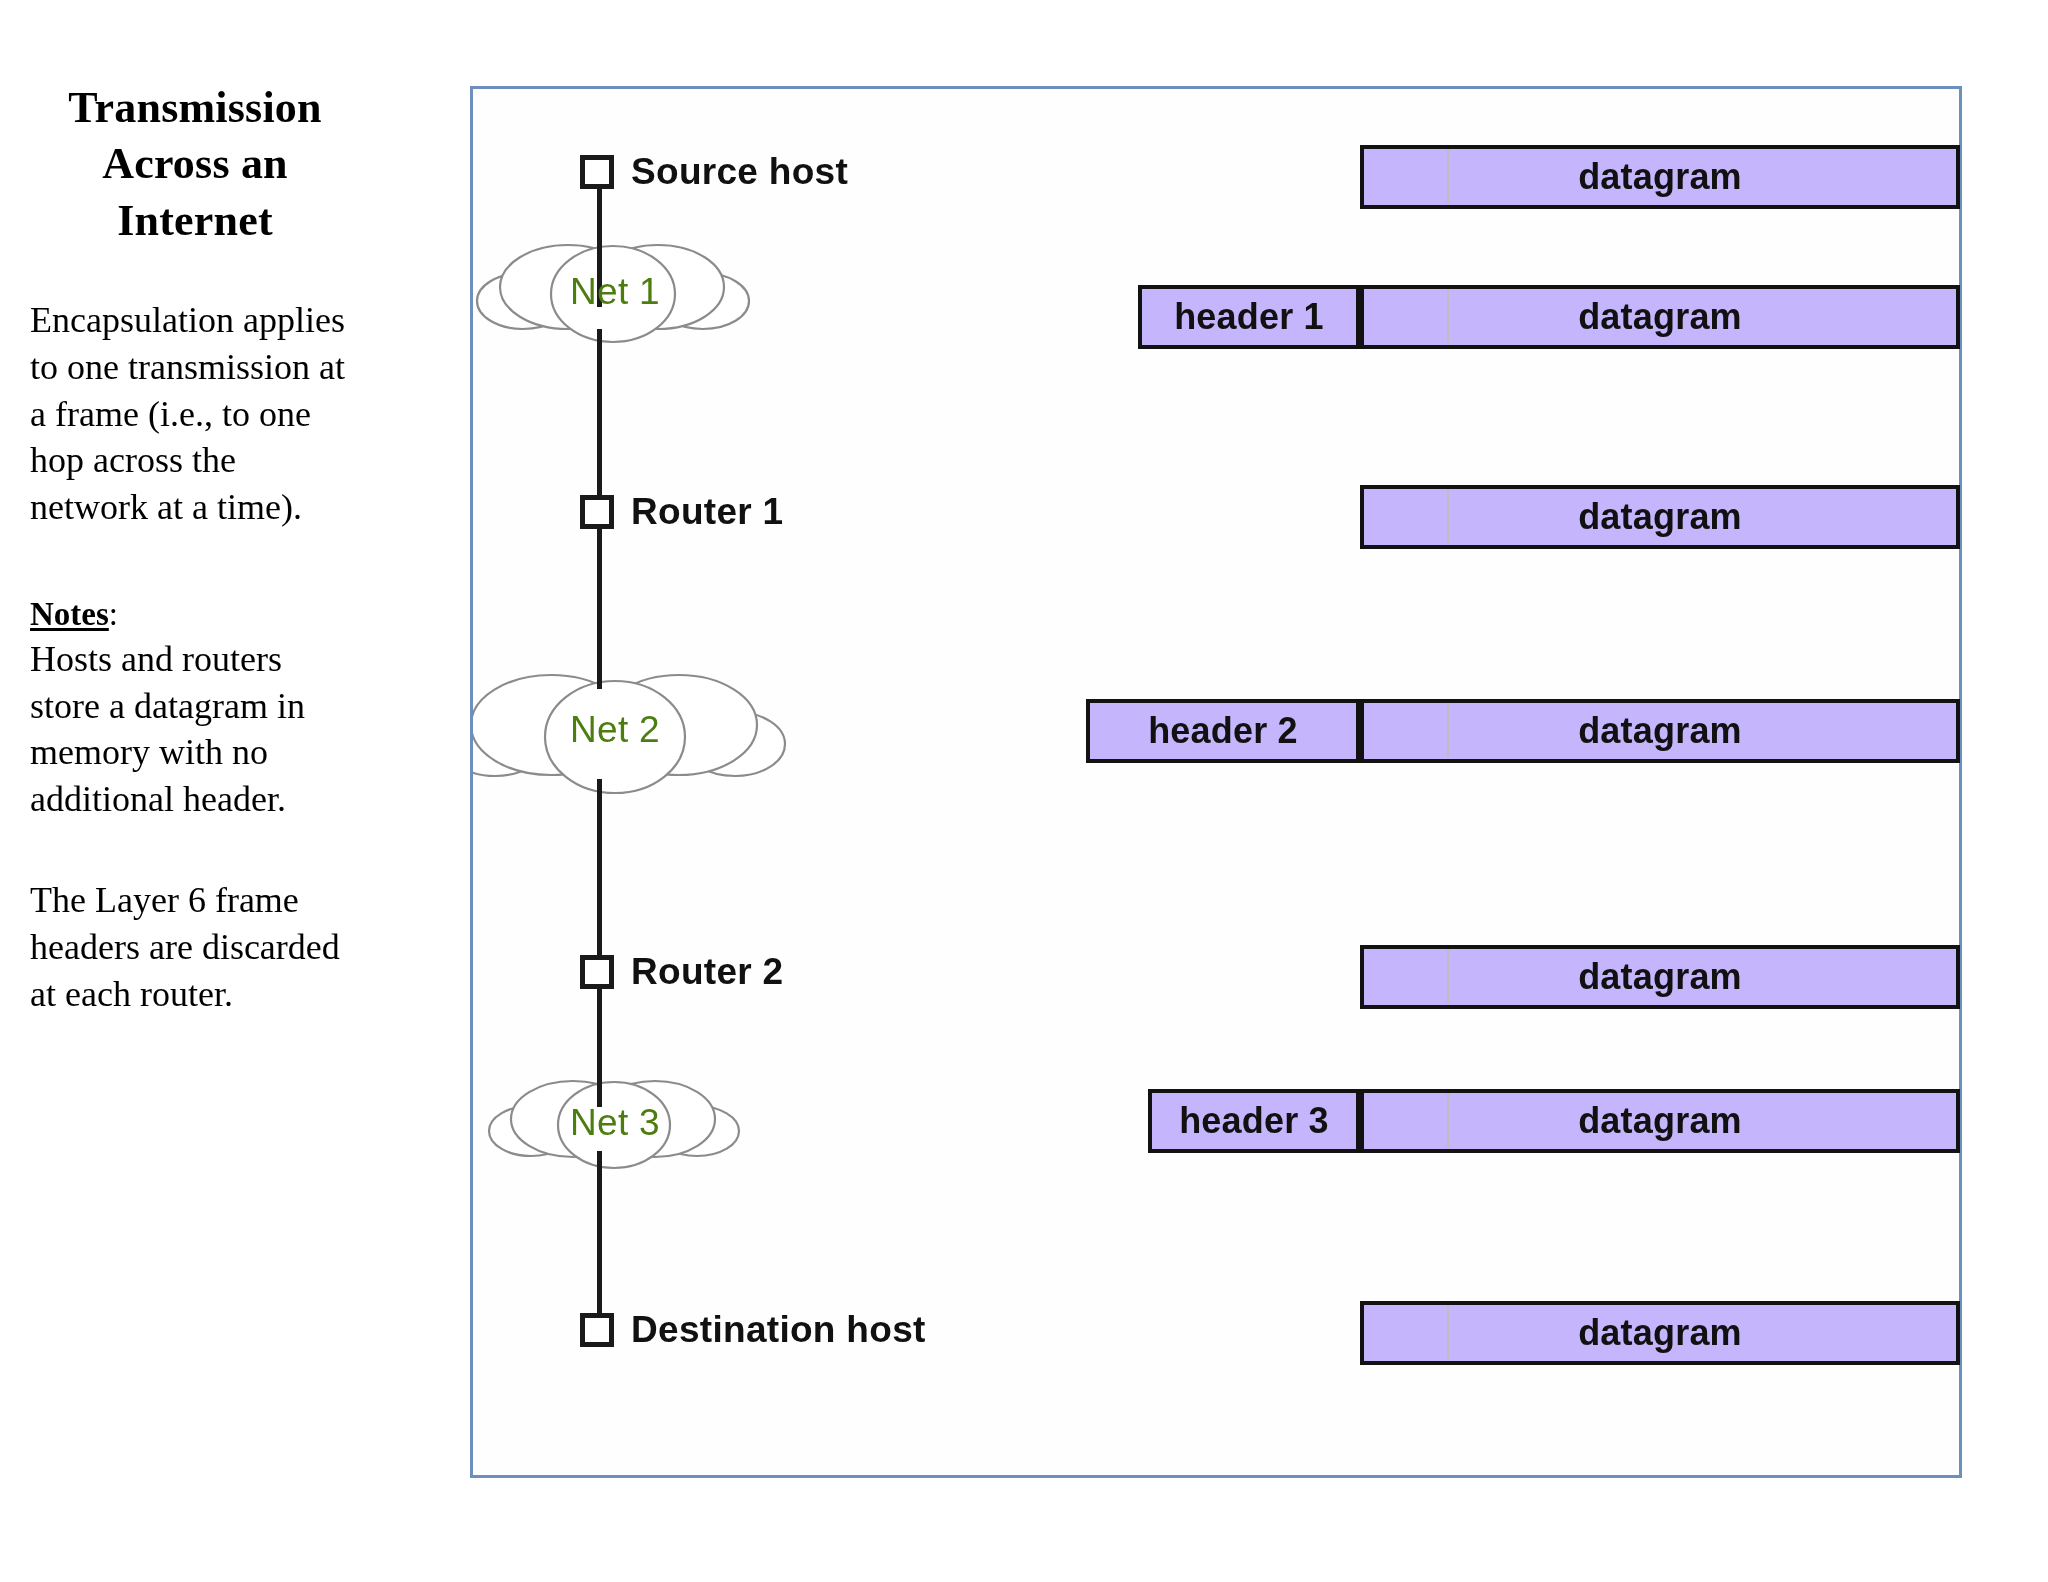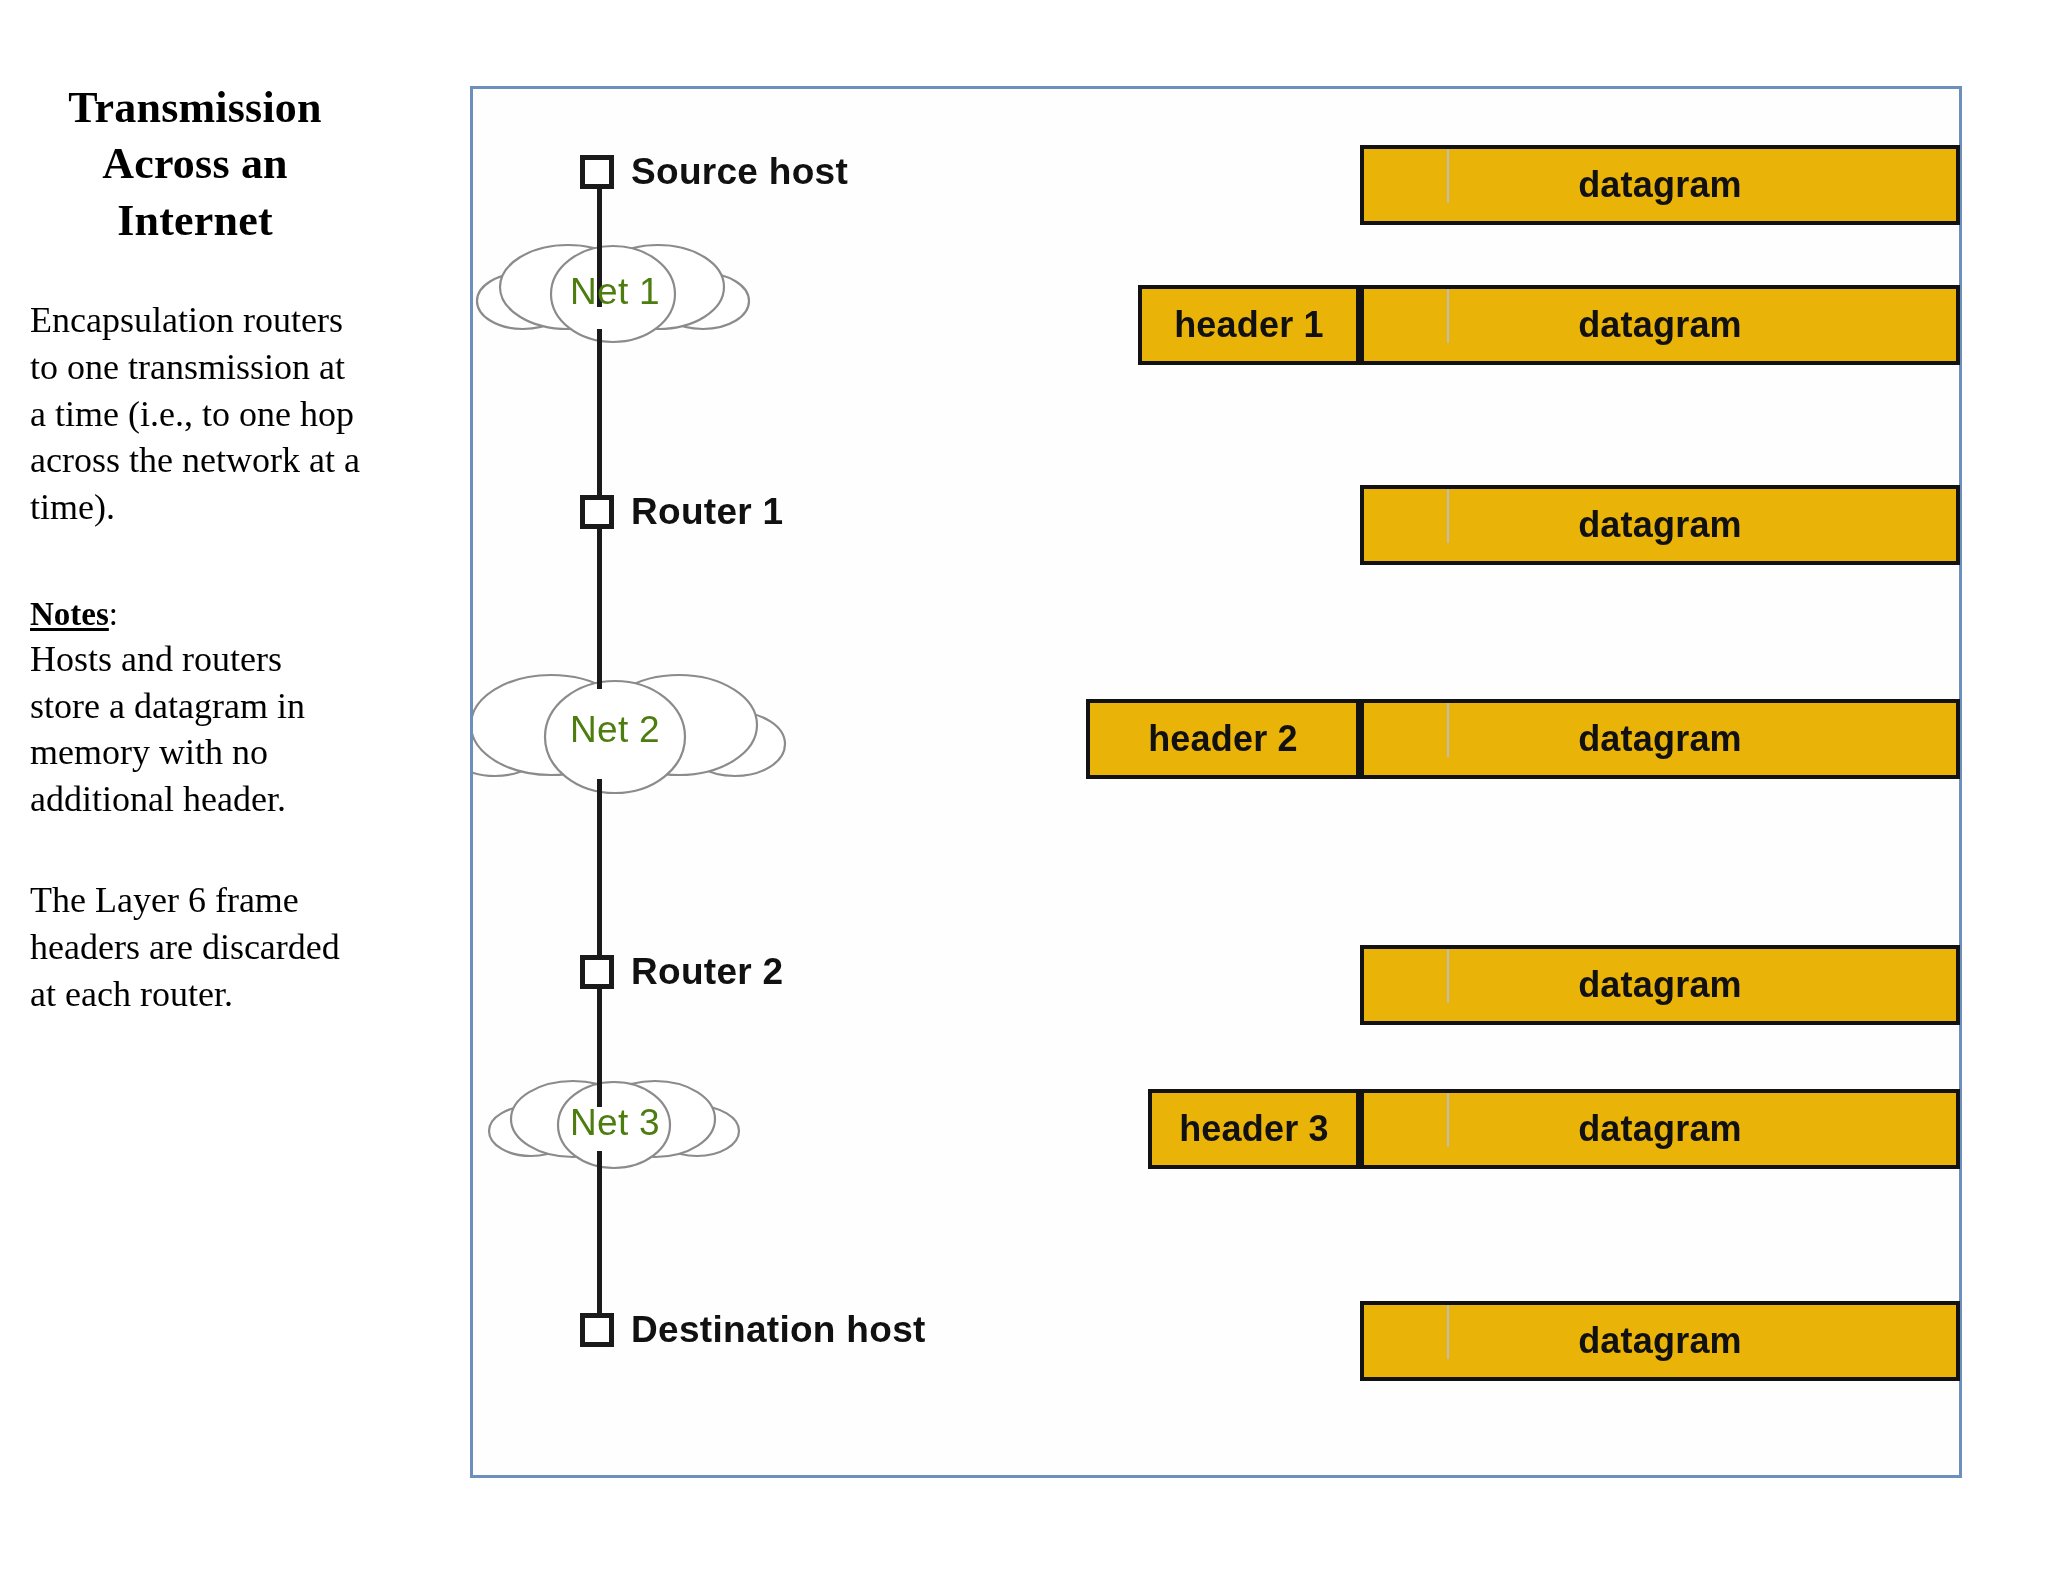--- a/index.html
+++ b/index.html
@@ -112,23 +112,23 @@
     font-size: 37px;
     color: #4d7c0f;
     letter-spacing: 0.3px;
   }
 
   
   .packet-row { position: absolute; height: 62px; }
   .packet-box {
     position: absolute;
     top: 0;
-    height: 80px;
+    height: 64px;
     border: 4px solid #121212;
-    background: #eab308;
+    background: #c4b5fd;
     box-sizing: border-box;
     display: flex;
     align-items: center;
     justify-content: center;
     font-family: "Liberation Sans", sans-serif;
     font-weight: bold;
     font-size: 36px;
     color: #111111;
     letter-spacing: 0.2px;
   }
@@ -144,21 +144,21 @@
 </style>
 </head>
 <body>
 
 <div id="page">
 
   <div id="left-column">
 
     <h1 id="slide-title">Transmission Across an Internet</h1>
 
-    <p class="body-para" id="para-encapsulation">Encapsulation routers to one transmission at a time (i.e., to one hop across the network at a time).</p>
+    <p class="body-para" id="para-encapsulation">Encapsulation applies to one transmission at a frame (i.e., to one hop across the network at a time).</p>
 
     <div id="notes-heading-line">
       <span id="notes-heading-word">Notes</span><span>:</span>
     </div>
 
     <p class="body-para" id="para-notes-body">Hosts and routers store a datagram in memory with no additional header.</p>
 
     <p class="body-para" id="para-layer2">The Layer 6 frame headers are discarded at each router.</p>
   </div>
 

